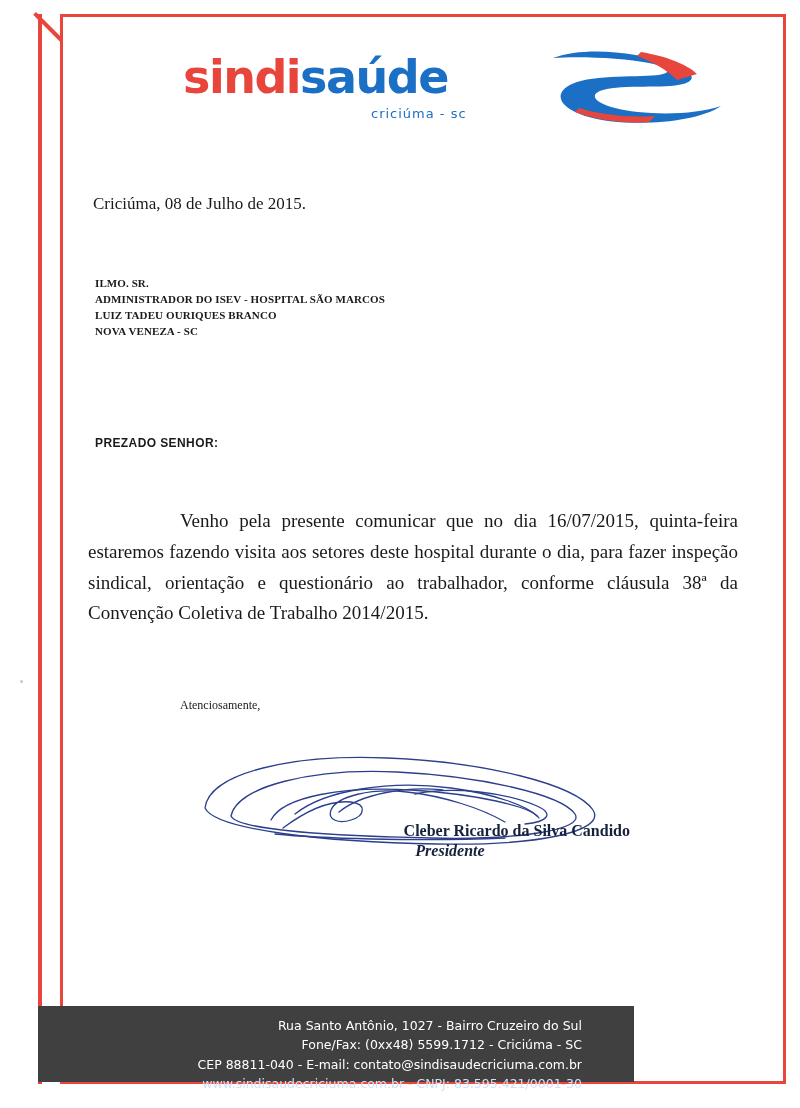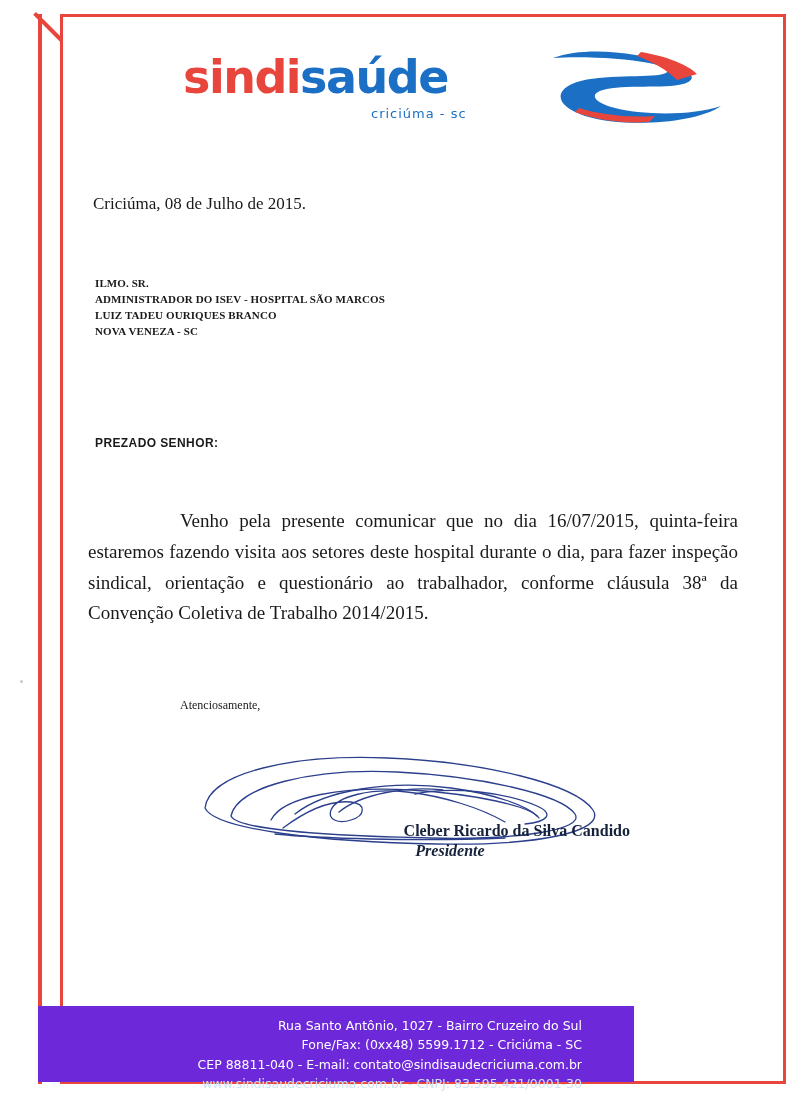--- a/index.html
+++ b/index.html
@@ -199,21 +199,21 @@
     font-style: italic;
   }
 
   
   .footer {
     position: absolute;
     left: 38px;
     top: 1006px;
     width: 596px;
     height: 76px;
-    background: #6d28d9;
+    background: #404040;
   }
   .footer-inner {
     position: absolute;
     right: 52px;
     top: 10px;
     text-align: right;
     font-family: "DejaVu Sans", sans-serif;
     font-size: 12.5px;
     color: #ffffff;
     line-height: 1.55;

